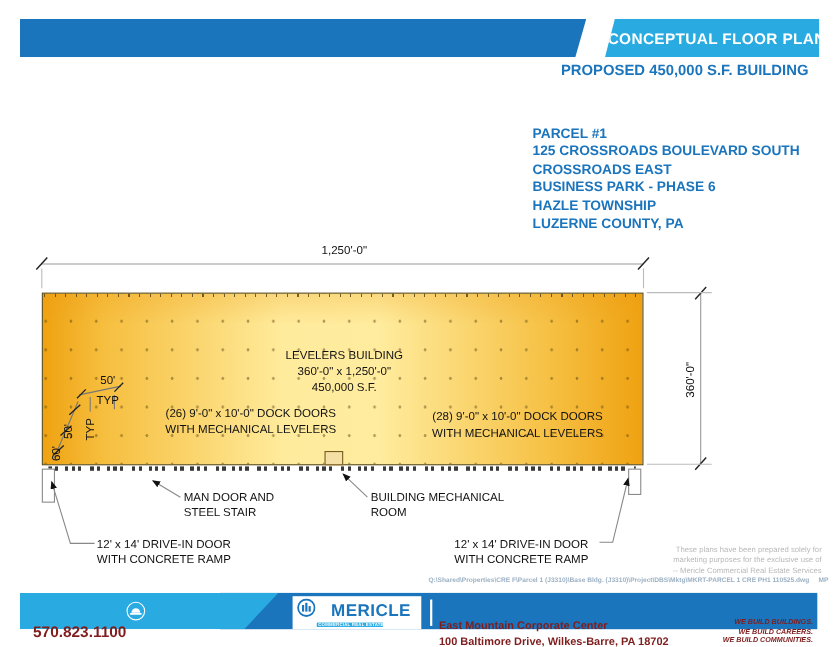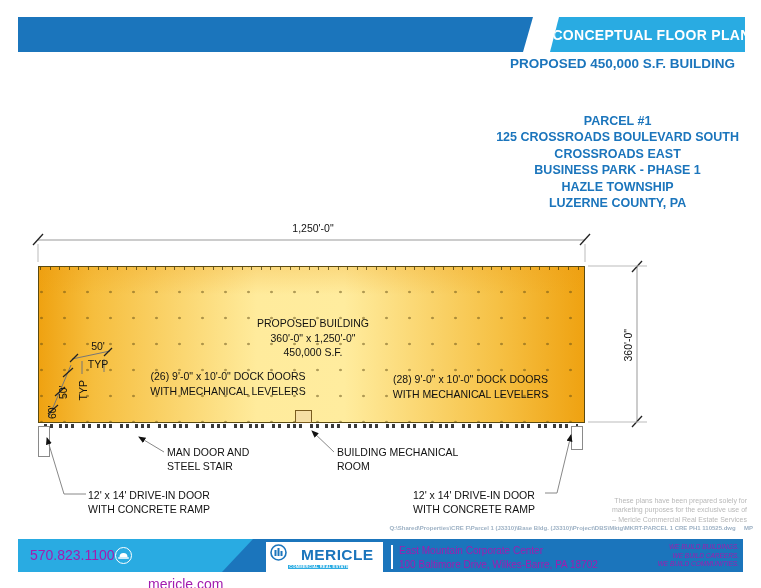--- a/index.html
+++ b/index.html
@@ -8,21 +8,21 @@
   .abs{position:absolute;}
 
   
   #banner-dark{left:18px;top:17px;width:515px;height:35px;background:#1B75BC;
     clip-path:polygon(0 0,100% 0,calc(100% - 10px) 100%,0 100%);}
   #banner-cyan{left:550px;top:17px;width:195px;height:35px;background:#29ABE2;
     clip-path:polygon(9px 0,100% 0,100% 100%,0 100%);
     display:flex;align-items:center;justify-content:center;}
   #banner-cyan span{color:#fff;font-weight:bold;font-size:14px;letter-spacing:.3px;padding-left:8px;white-space:nowrap;}
   #subtitle{right:26px;top:56px;color:#1B75BC;font-weight:bold;font-size:13.5px;padding-left:29px;}
-  #site-address{right:22px;top:113px;text-align:center;color:#1B75BC;font-weight:bold;
+  #site-address{right:34px;top:113px;text-align:left;color:#1B75BC;font-weight:bold;
     font-size:12.5px;line-height:16.4px;}
 
   
   #building{left:38px;top:266px;width:547px;height:157px;border:1px solid #5a4a10;box-sizing:border-box;
     background-image:
       radial-gradient(circle, rgba(95,75,20,.5) 1px, transparent 1.6px),
       linear-gradient(to bottom, rgba(235,150,15,.22), rgba(0,0,0,0) 18%),
       linear-gradient(to right, #EFA211 0%, #F6BE3E 10%, #FFEB9C 40%, #FFEC9E 56%, #F6C145 84%, #EFA211 100%);
     background-size:23px 26px, 100% 100%, 100% 100%;
     background-position:14px 12px, 0 0, 0 0;}
@@ -56,21 +56,21 @@
 
   #linework{left:0;top:0;pointer-events:none;}
 
   #disclaimer{right:14px;top:496px;text-align:right;color:#b8b8b8;font-size:7px;line-height:9.3px;}
   #file-path{right:8px;top:525px;text-align:right;color:#9db1c4;font-size:6px;white-space:pre;font-weight:bold;}
 
   
   #footer-dark{left:200px;top:539px;width:543px;height:33px;background:#1B75BC;}
   #footer-cyan{left:18px;top:539px;width:235px;height:33px;background:#29ABE2;
     clip-path:polygon(0 0,100% 0,calc(100% - 31px) 100%,0 100%);}
-  .foot-white{color:#a21caf;font-weight:normal;}
+  .foot-white{color:#7f1d1d;font-weight:bold;margin-top:19px;}
   #phone{left:30px;top:547px;font-size:14px;}
   #hardhat{left:115px;top:547px;width:17px;height:17px;border:1.6px solid #fff;border-radius:50%;
     display:flex;align-items:center;justify-content:center;box-sizing:border-box;}
   #website{left:148px;top:576px;font-size:14px;}
   #logo-box{left:266px;top:542px;width:117px;height:30px;background:#fff;padding:2px 4px;box-sizing:border-box;}
   #logo-row{display:flex;align-items:center;gap:14px;}
   #logo-word{color:#1B75BC;font-weight:bold;font-size:15.5px;letter-spacing:.4px;line-height:17px;}
   #logo-sub{background:#29ABE2;color:#fff;font-size:6px;transform:scale(.66);transform-origin:left top;
     white-space:nowrap;padding:0 2px;font-weight:bold;letter-spacing:.3px;margin-left:18px;}
   #footer-divider{left:391px;top:545px;width:1.5px;height:24px;background:#fff;}
@@ -85,21 +85,21 @@
   <div class="abs" id="banner-dark"></div>
   <div class="abs" id="banner-cyan">
     <span>CONCEPTUAL FLOOR PLAN</span>
   </div>
   <div class="abs" id="subtitle">PROPOSED 450,000 S.F. BUILDING</div>
 
   <div class="abs" id="site-address">
     <div>PARCEL #1</div>
     <div>125 CROSSROADS BOULEVARD SOUTH</div>
     <div>CROSSROADS EAST</div>
-    <div>BUSINESS PARK - PHASE 1</div>
+    <div>BUSINESS PARK - PHASE 6</div>
     <div>HAZLE TOWNSHIP</div>
     <div>LUZERNE COUNTY, PA</div>
   </div>
 
   <div class="abs" id="building"></div>
   <div class="abs" id="top-ticks"></div>
   <div class="abs" id="dock-strip"></div>
   <div class="abs" id="ramp-left"></div>
   <div class="abs" id="ramp-right"></div>
   <div class="abs" id="mech-box"></div>
@@ -137,21 +137,21 @@
     <polyline points="164,452 139,437" fill="none" stroke="#888" stroke-width="1" marker-end="url(#arr)"></polyline>
     <polyline points="334,452 312,431" fill="none" stroke="#888" stroke-width="1" marker-end="url(#arr)"></polyline>
     <polyline points="86,494 64,494 47,438" fill="none" stroke="#888" stroke-width="1" marker-end="url(#arr)"></polyline>
     <polyline points="545,493 557,493 571,435" fill="none" stroke="#888" stroke-width="1" marker-end="url(#arr)"></polyline>
   </svg>
 
   <div class="abs plan-text ctr" id="dim-top-label">1,250'-0"</div>
   <div class="abs plan-text vtext" id="dim-right-label">360'-0"</div>
 
   <div class="abs plan-text ctr" id="building-label">
-    <div>PROPOSED BUILDING</div>
+    <div>LEVELERS BUILDING</div>
     <div>360'-0" x 1,250'-0"</div>
     <div>450,000 S.F.</div>
   </div>
 
   <div class="abs plan-text ctr" id="dock-left-label">
     <div>(26) 9'-0" x 10'-0" DOCK DOORS</div>
     <div>WITH MECHANICAL LEVELERS</div>
   </div>
   <div class="abs plan-text ctr" id="dock-right-label">
     <div>(28) 9'-0" x 10'-0" DOCK DOORS</div>

